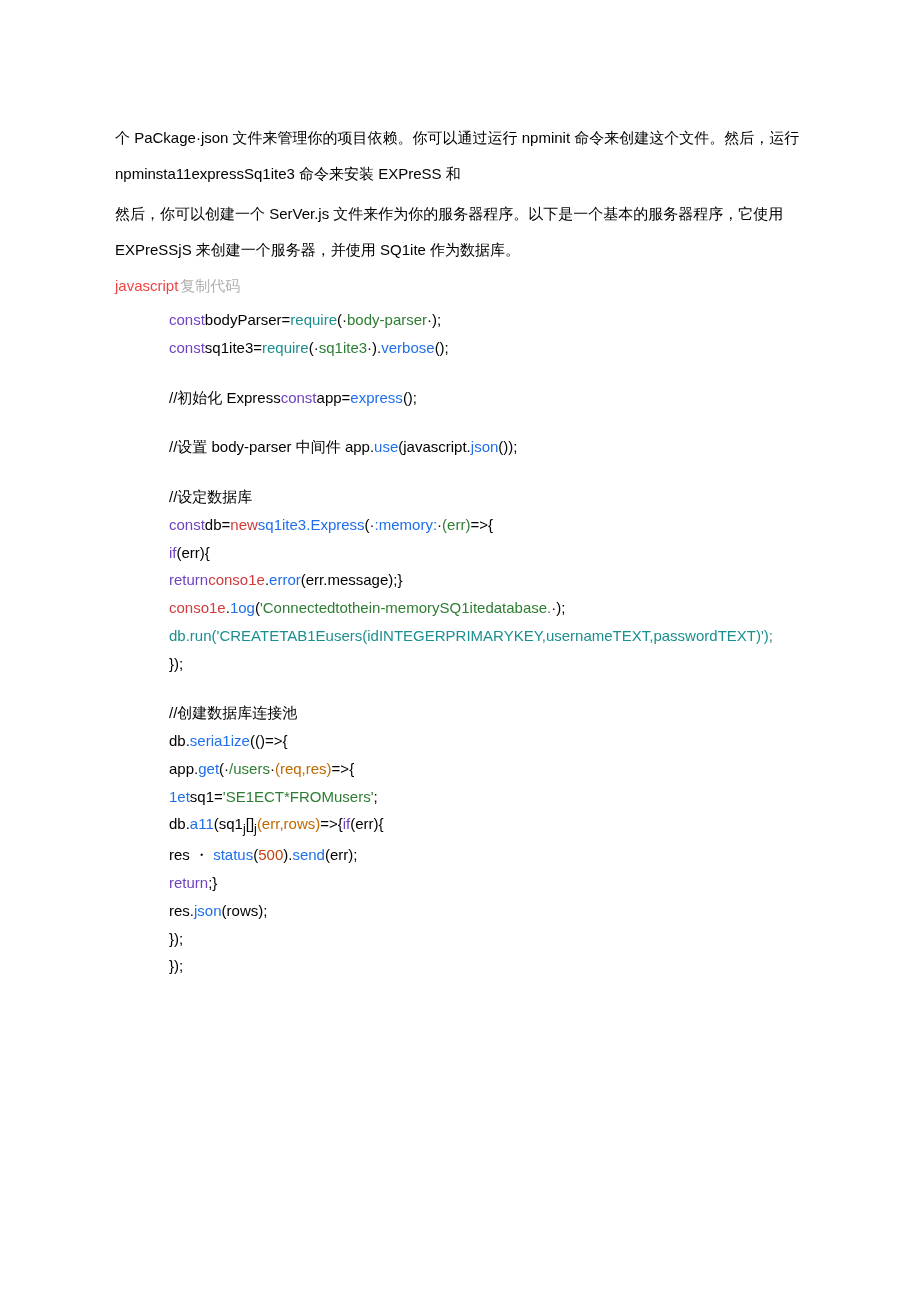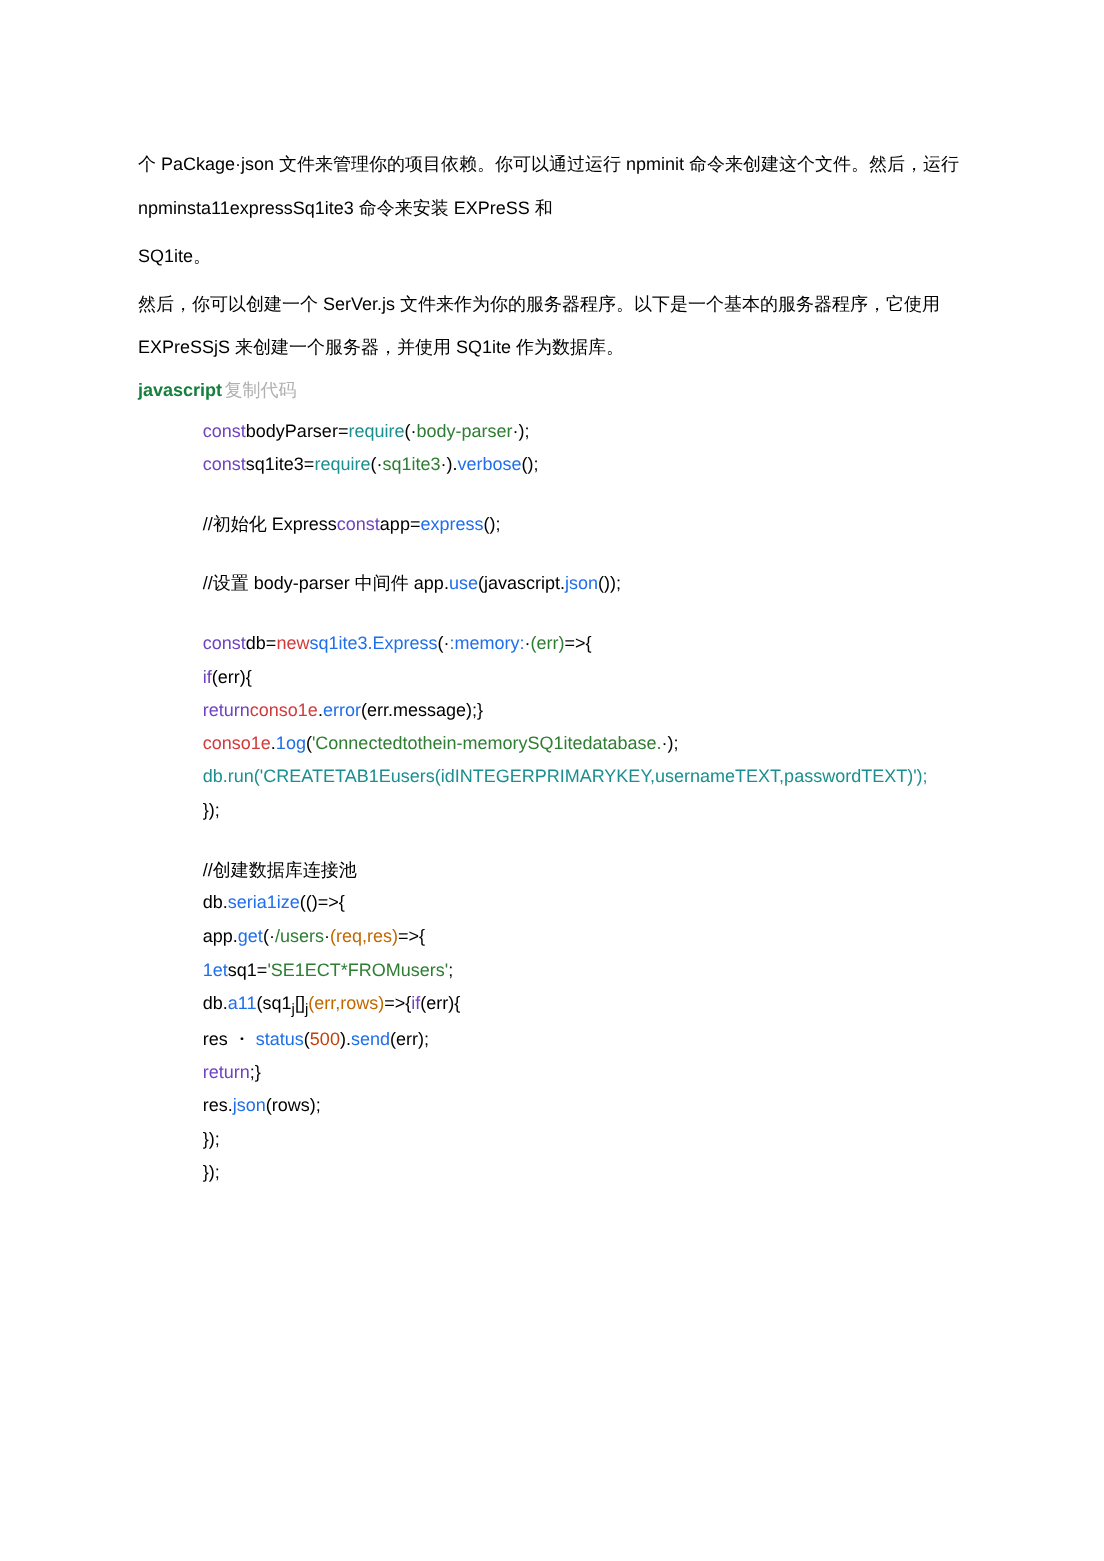--- a/index.html
+++ b/index.html
@@ -20,22 +20,22 @@
     margin: 0 0 4px 0;
     text-align: left;
   }
   .para2 {
     margin: 4px 0 0 0;
   }
   .jsheader {
     margin: 0 0 2px 0;
   }
   .jsheader .jslabel {
-    font-weight: bold;
-    color: #15803d;
+    font-weight: normal;
+    color: #ef4444;
   }
   .jsheader .copy {
     color: #b0b0b0;
     font-weight: normal;
     margin-left: 2px;
   }
   .code {
     font-family: Arial, "Microsoft YaHei", sans-serif;
     font-size: 15px;
     line-height: 1.85;
@@ -58,23 +58,20 @@
   .diamond  { font-family: Arial, sans-serif; }
 </style>
 </head>
 <body>
 
 <div class="page">
 
   <p class="para">
     <span>个 PaCkage</span><span class="diamond">·</span><span>json 文件来管理你的项目依赖。你可以通过运行 npminit 命令来创建这个文件。然后，运行 npminsta11expressSq1ite3 命令来安装 EXPreSS 和</span>
   </p>
-  <p class="para">
-    <span>SQ1ite。</span>
-  </p>
 
   <p class="para para2">
     <span>然后，你可以创建一个 SerVer.js 文件来作为你的服务器程序。以下是一个基本的服务器程序，它使用 EXPreSSjS 来创建一个服务器，并使用 SQ1ite 作为数据库。</span>
   </p>
 
   <p class="jsheader">
     <span class="jslabel">javascript</span><span class="copy">复制代码</span>
   </p>
 
   <div class="code">
@@ -95,20 +92,21 @@
     </span>
 
     <div class="blank"></div>
 
     <span class="line">
       <span>//设置 body-parser 中间件 app.</span><span class="fn-blue">use</span><span>(javascript.</span><span class="fn-blue">json</span><span>());</span>
     </span>
 
     <div class="blank"></div>
 
+    <span class="line"><span>//设定数据库</span></span>
 
     <span class="line">
       <span class="kw-const">const</span><span>db=</span><span class="fn-red">new</span><span class="fn-blue">sq1ite3.Express</span><span>(</span><span>·</span><span class="fn-blue">:memory:</span><span>·</span><span class="str">(</span><span class="str">err</span><span class="str">)</span><span>=&gt;{</span>
     </span>
 
     <span class="line">
       <span class="kw-const">if</span><span>(err){</span>
     </span>
 
     <span class="line">

